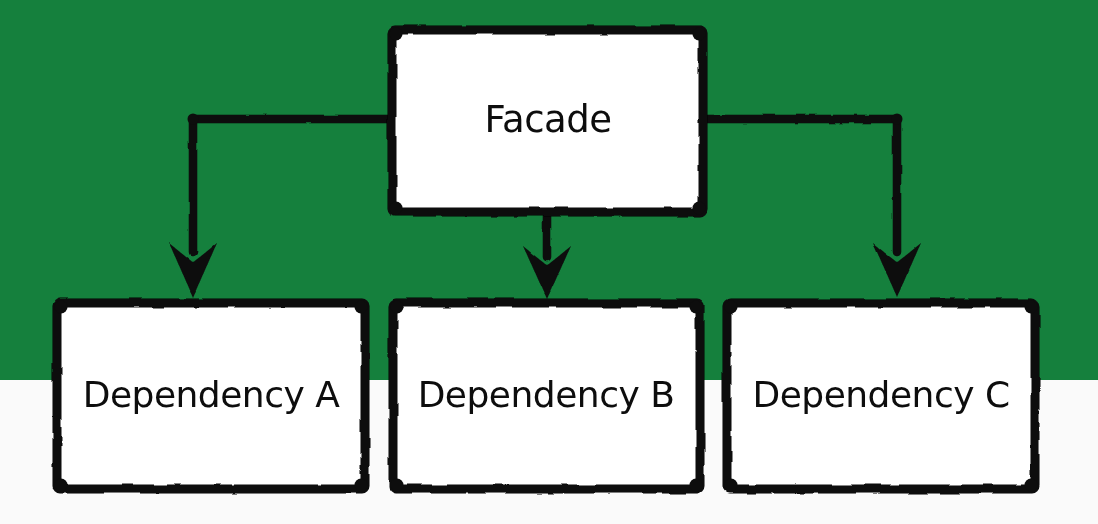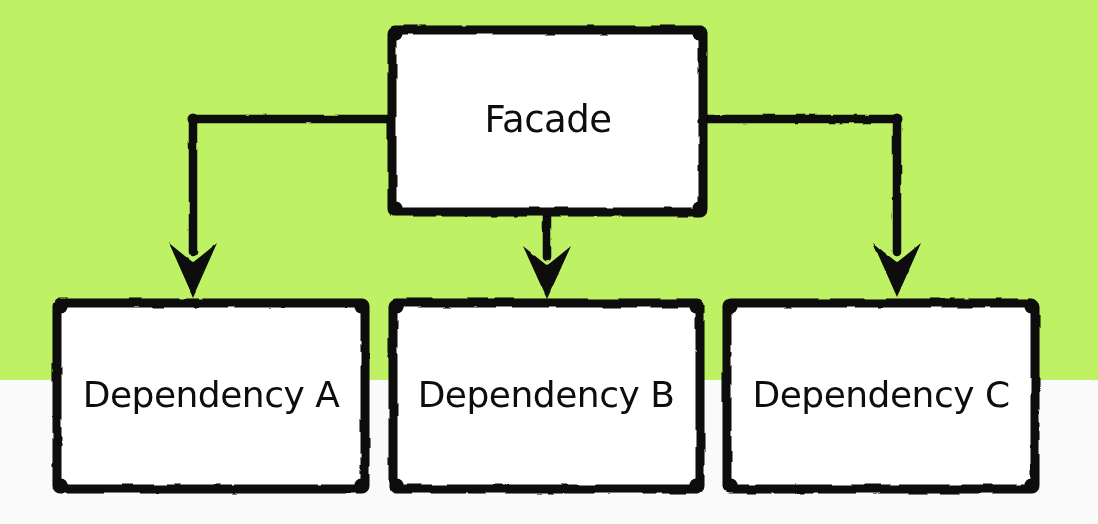--- a/index.html
+++ b/index.html
@@ -10,21 +10,21 @@
     width: 1098px;
     height: 524px;
     background: #fafafa;
     font-family: "DejaVu Sans", sans-serif;
     overflow: hidden;
   }
   #diagram-root {
     position: relative;
     width: 1098px;
     height: 380px;
-    background: #bef264;
+    background: #15803d;
   }
   svg.canvas {
     position: absolute;
     left: 0;
     top: 0;
     width: 1098px;
     height: 524px;
     display: block;
   }
   .node-label {

